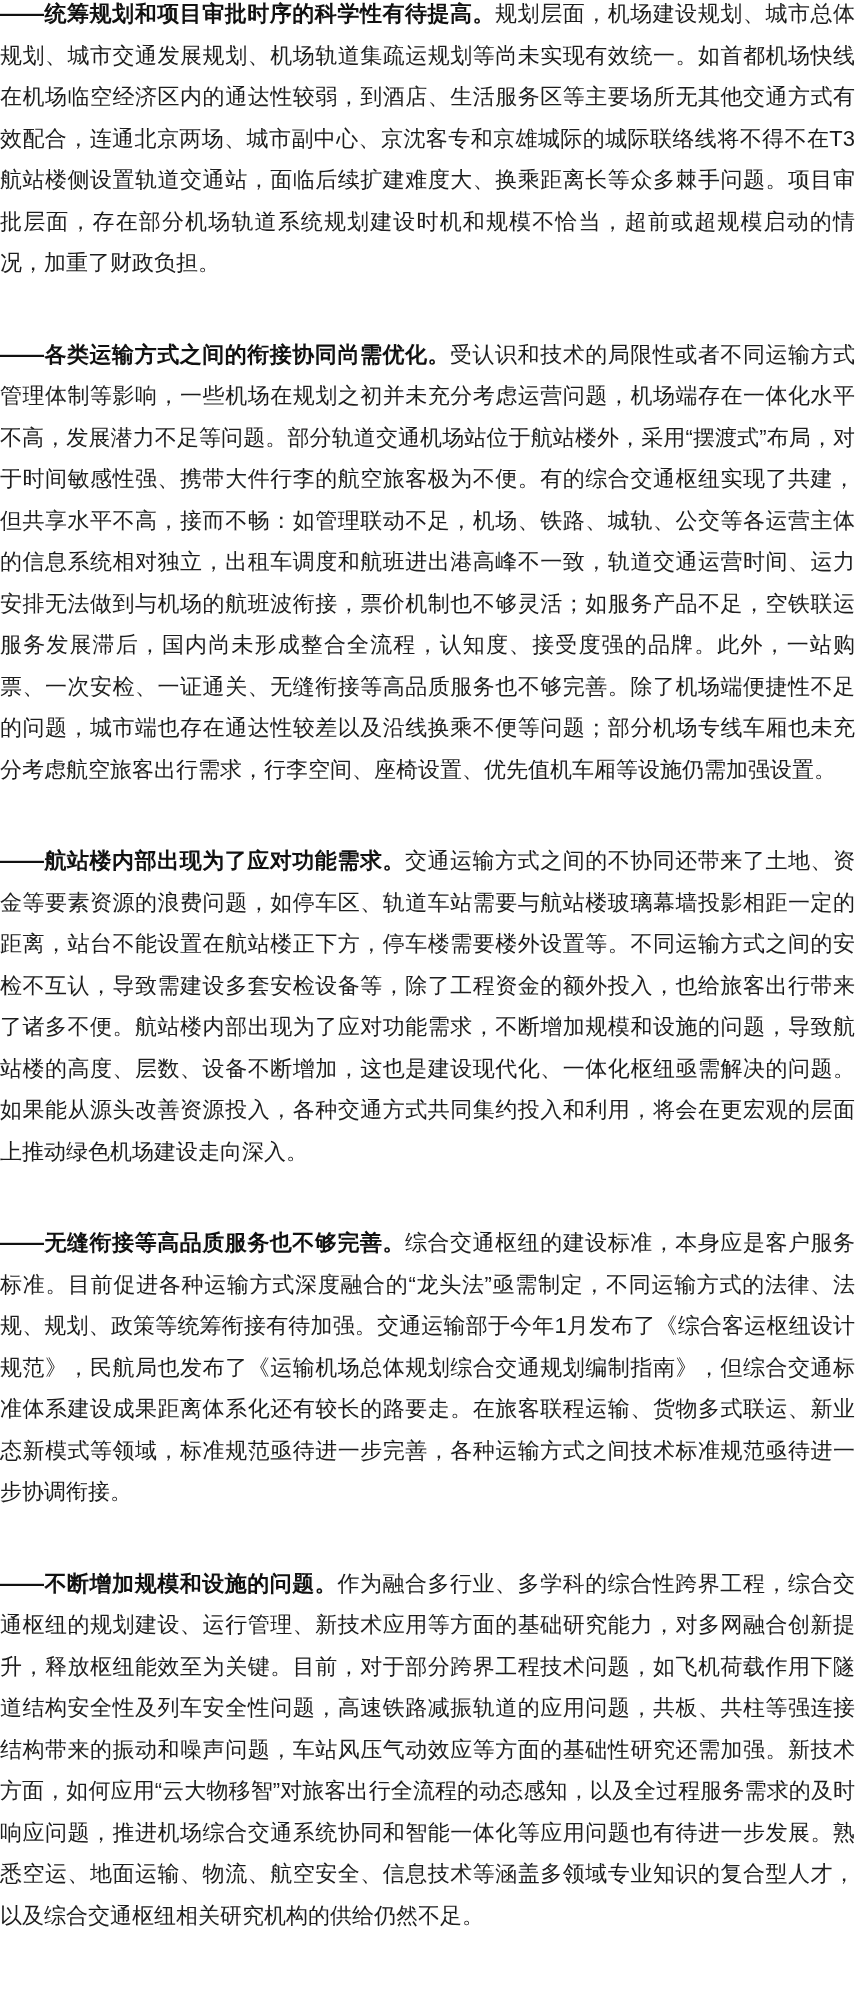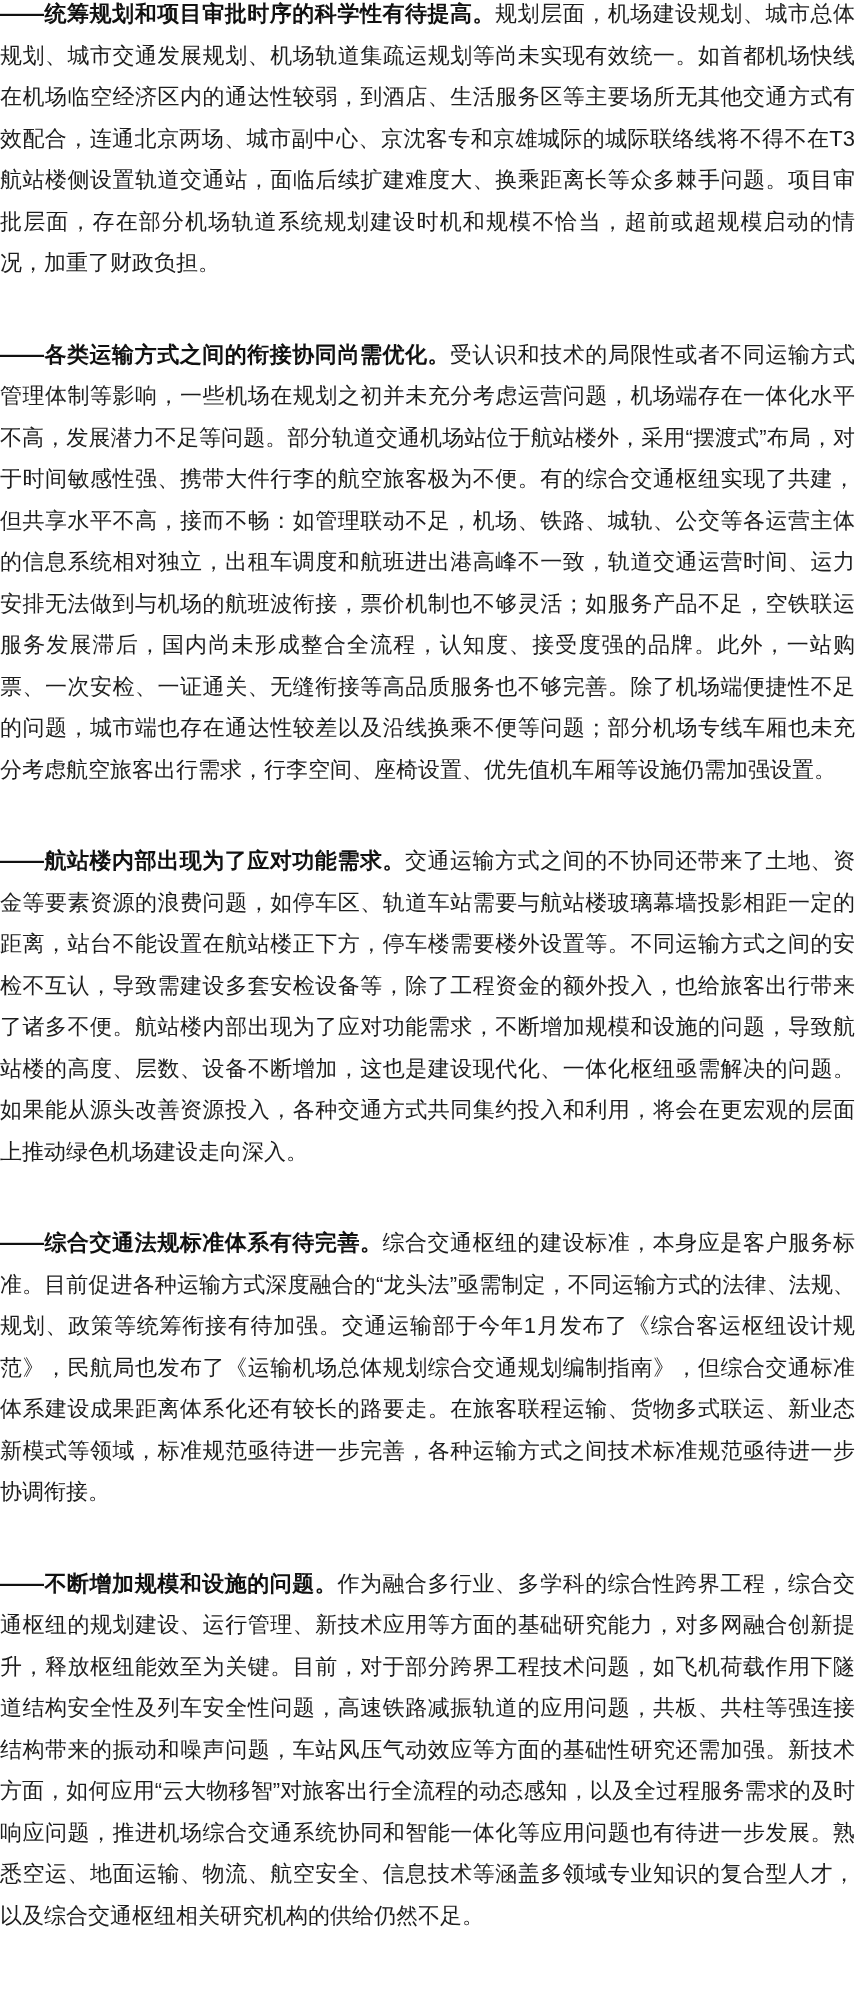--- a/index.html
+++ b/index.html
@@ -35,16 +35,16 @@
 </head>
 <body>
 
 <main class="doc">
   <p><span class="lead">——统筹规划和项目审批时序的科学性有待提高。</span><span>规划层面，机场建设规划、城市总体规划、城市交通发展规划、机场轨道集疏运规划等尚未实现有效统一。如首都机场快线在机场临空经济区内的通达性较弱，到酒店、生活服务区等主要场所无其他交通方式有效配合，连通北京两场、城市副中心、京沈客专和京雄城际的城际联络线将不得不在T3航站楼侧设置轨道交通站，面临后续扩建难度大、换乘距离长等众多棘手问题。项目审批层面，存在部分机场轨道系统规划建设时机和规模不恰当，超前或超规模启动的情况，加重了财政负担。</span></p>
 
   <p><span class="lead">——各类运输方式之间的衔接协同尚需优化。</span><span>受认识和技术的局限性或者不同运输方式管理体制等影响，一些机场在规划之初并未充分考虑运营问题，机场端存在一体化水平不高，发展潜力不足等问题。部分轨道交通机场站位于航站楼外，采用“摆渡式”布局，对于时间敏感性强、携带大件行李的航空旅客极为不便。有的综合交通枢纽实现了共建，但共享水平不高，接而不畅：如管理联动不足，机场、铁路、城轨、公交等各运营主体的信息系统相对独立，出租车调度和航班进出港高峰不一致，轨道交通运营时间、运力安排无法做到与机场的航班波衔接，票价机制也不够灵活；如服务产品不足，空铁联运服务发展滞后，国内尚未形成整合全流程，认知度、接受度强的品牌。此外，一站购票、一次安检、一证通关、无缝衔接等高品质服务也不够完善。除了机场端便捷性不足的问题，城市端也存在通达性较差以及沿线换乘不便等问题；部分机场专线车厢也未充分考虑航空旅客出行需求，行李空间、座椅设置、优先值机车厢等设施仍需加强设置。</span></p>
 
   <p><span class="lead">——航站楼内部出现为了应对功能需求。</span><span>交通运输方式之间的不协同还带来了土地、资金等要素资源的浪费问题，如停车区、轨道车站需要与航站楼玻璃幕墙投影相距一定的距离，站台不能设置在航站楼正下方，停车楼需要楼外设置等。不同运输方式之间的安检不互认，导致需建设多套安检设备等，除了工程资金的额外投入，也给旅客出行带来了诸多不便。航站楼内部出现为了应对功能需求，不断增加规模和设施的问题，导致航站楼的高度、层数、设备不断增加，这也是建设现代化、一体化枢纽亟需解决的问题。如果能从源头改善资源投入，各种交通方式共同集约投入和利用，将会在更宏观的层面上推动绿色机场建设走向深入。</span></p>
 
-  <p><span class="lead">——综合交通法规标准体系有待完善。</span><span>综合交通枢纽的建设标准，本身应是客户服务标准。目前促进各种运输方式深度融合的“龙头法”亟需制定，不同运输方式的法律、法规、规划、政策等统筹衔接有待加强。交通运输部于今年1月发布了《综合客运枢纽设计规范》，民航局也发布了《运输机场总体规划综合交通规划编制指南》，但综合交通标准体系建设成果距离体系化还有较长的路要走。在旅客联程运输、货物多式联运、新业态新模式等领域，标准规范亟待进一步完善，各种运输方式之间技术标准规范亟待进一步协调衔接。</span></p>
+  <p><span class="lead">——无缝衔接等高品质服务也不够完善。</span><span>综合交通枢纽的建设标准，本身应是客户服务标准。目前促进各种运输方式深度融合的“龙头法”亟需制定，不同运输方式的法律、法规、规划、政策等统筹衔接有待加强。交通运输部于今年1月发布了《综合客运枢纽设计规范》，民航局也发布了《运输机场总体规划综合交通规划编制指南》，但综合交通标准体系建设成果距离体系化还有较长的路要走。在旅客联程运输、货物多式联运、新业态新模式等领域，标准规范亟待进一步完善，各种运输方式之间技术标准规范亟待进一步协调衔接。</span></p>
 
   <p><span class="lead">——不断增加规模和设施的问题。</span><span>作为融合多行业、多学科的综合性跨界工程，综合交通枢纽的规划建设、运行管理、新技术应用等方面的基础研究能力，对多网融合创新提升，释放枢纽能效至为关键。目前，对于部分跨界工程技术问题，如飞机荷载作用下隧道结构安全性及列车安全性问题，高速铁路减振轨道的应用问题，共板、共柱等强连接结构带来的振动和噪声问题，车站风压气动效应等方面的基础性研究还需加强。新技术方面，如何应用“云大物移智”对旅客出行全流程的动态感知，以及全过程服务需求的及时响应问题，推进机场综合交通系统协同和智能一体化等应用问题也有待进一步发展。熟悉空运、地面运输、物流、航空安全、信息技术等涵盖多领域专业知识的复合型人才，以及综合交通枢纽相关研究机构的供给仍然不足。</span></p>
 </main>
 
 </body></html>

